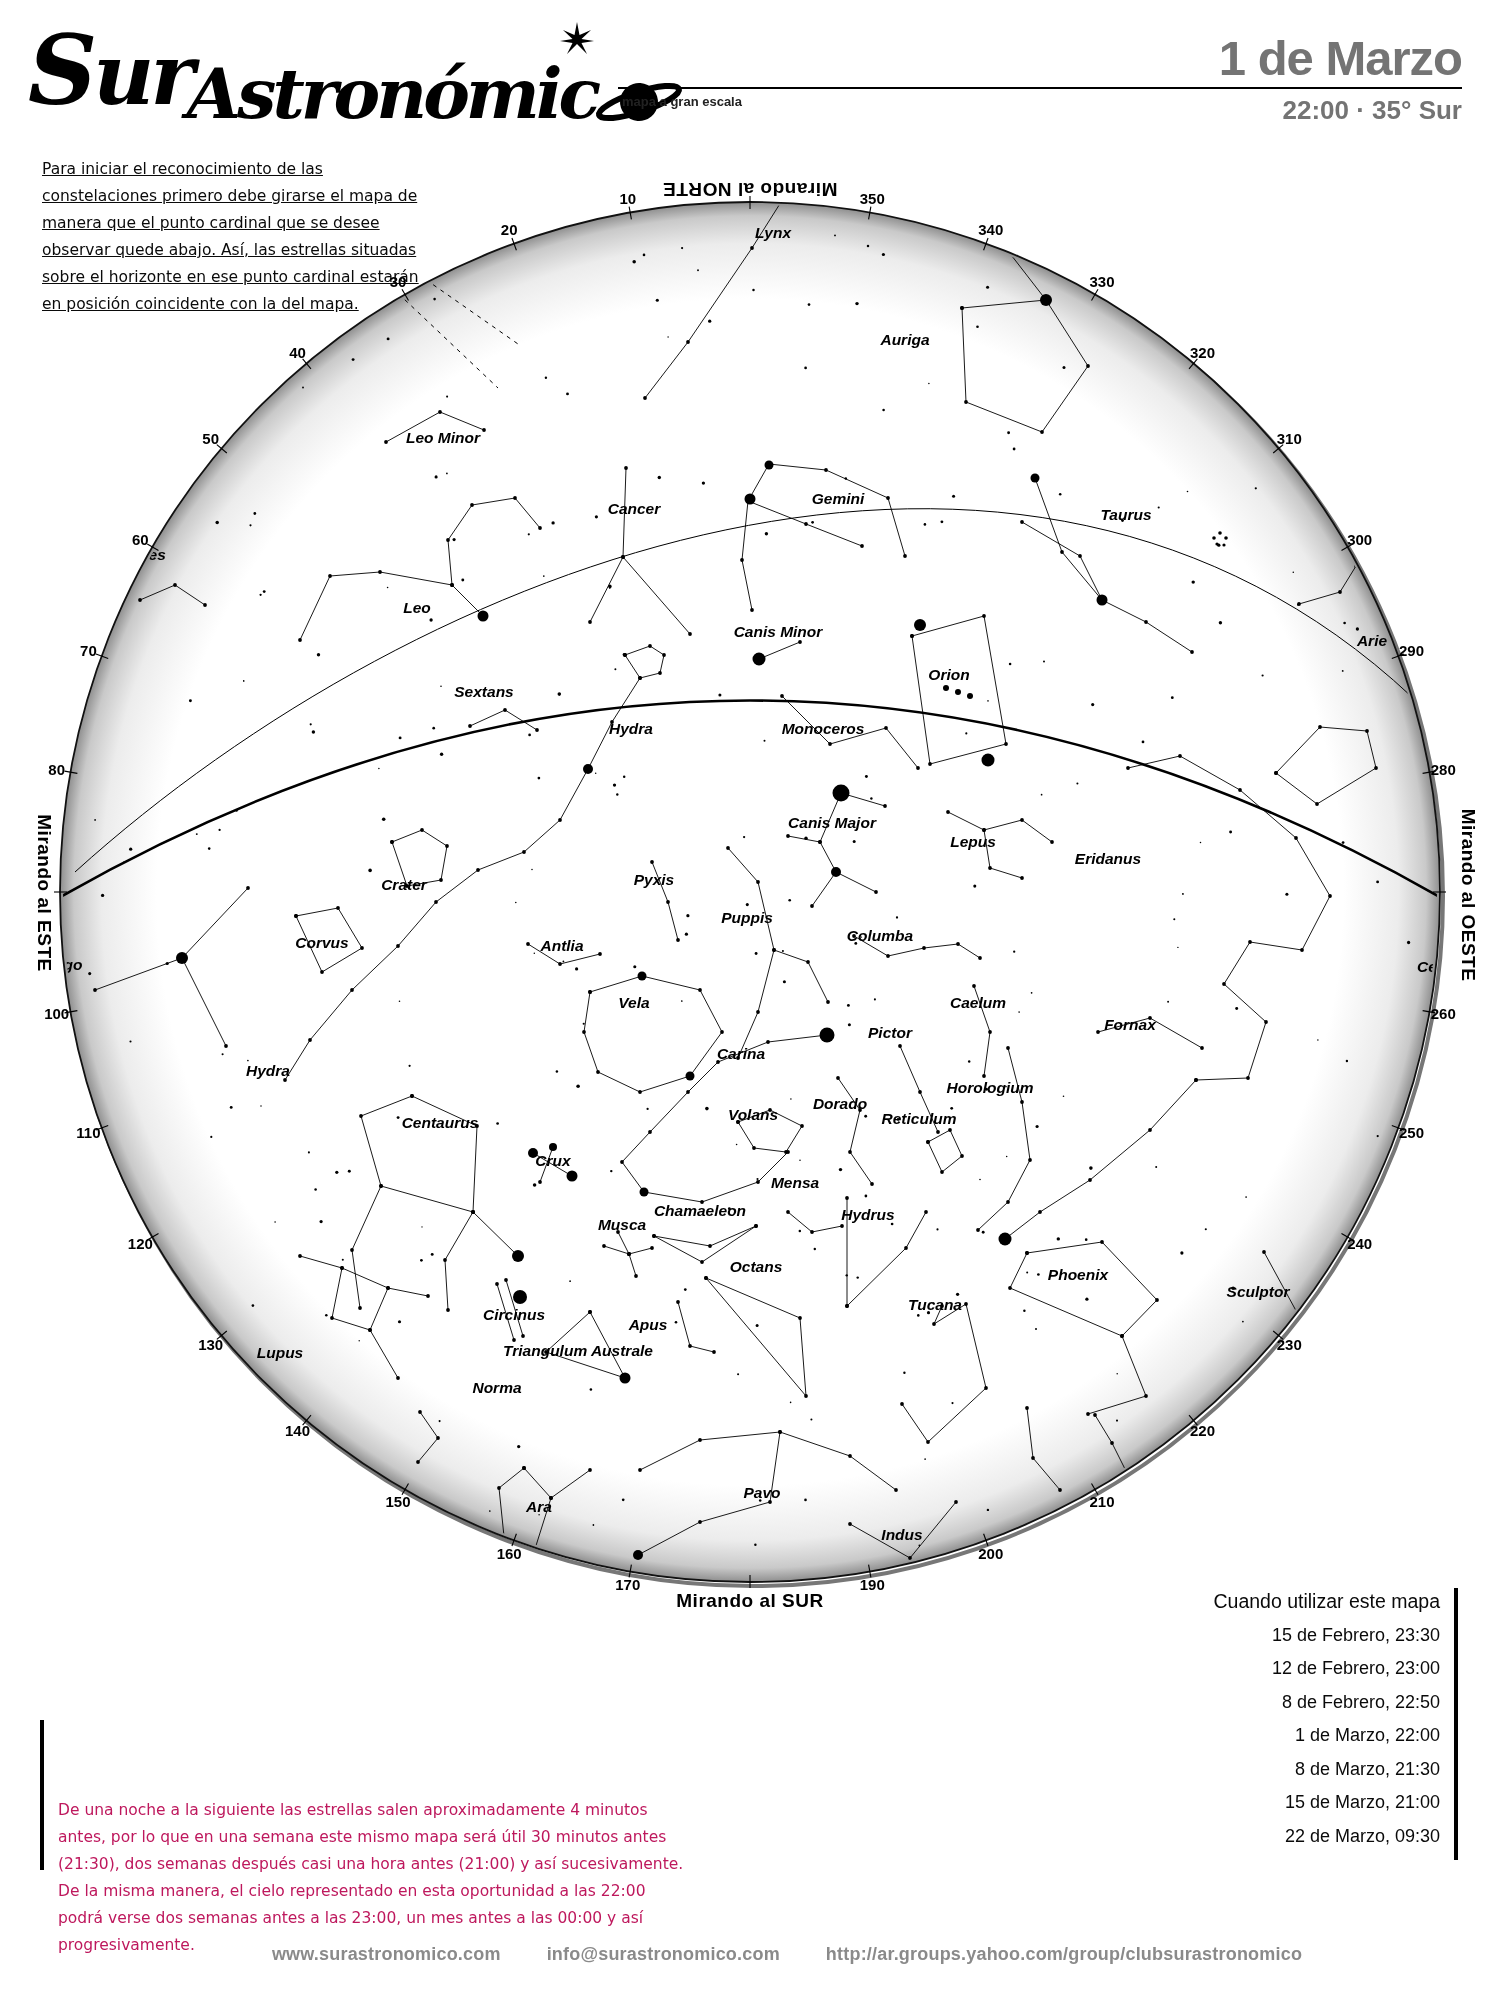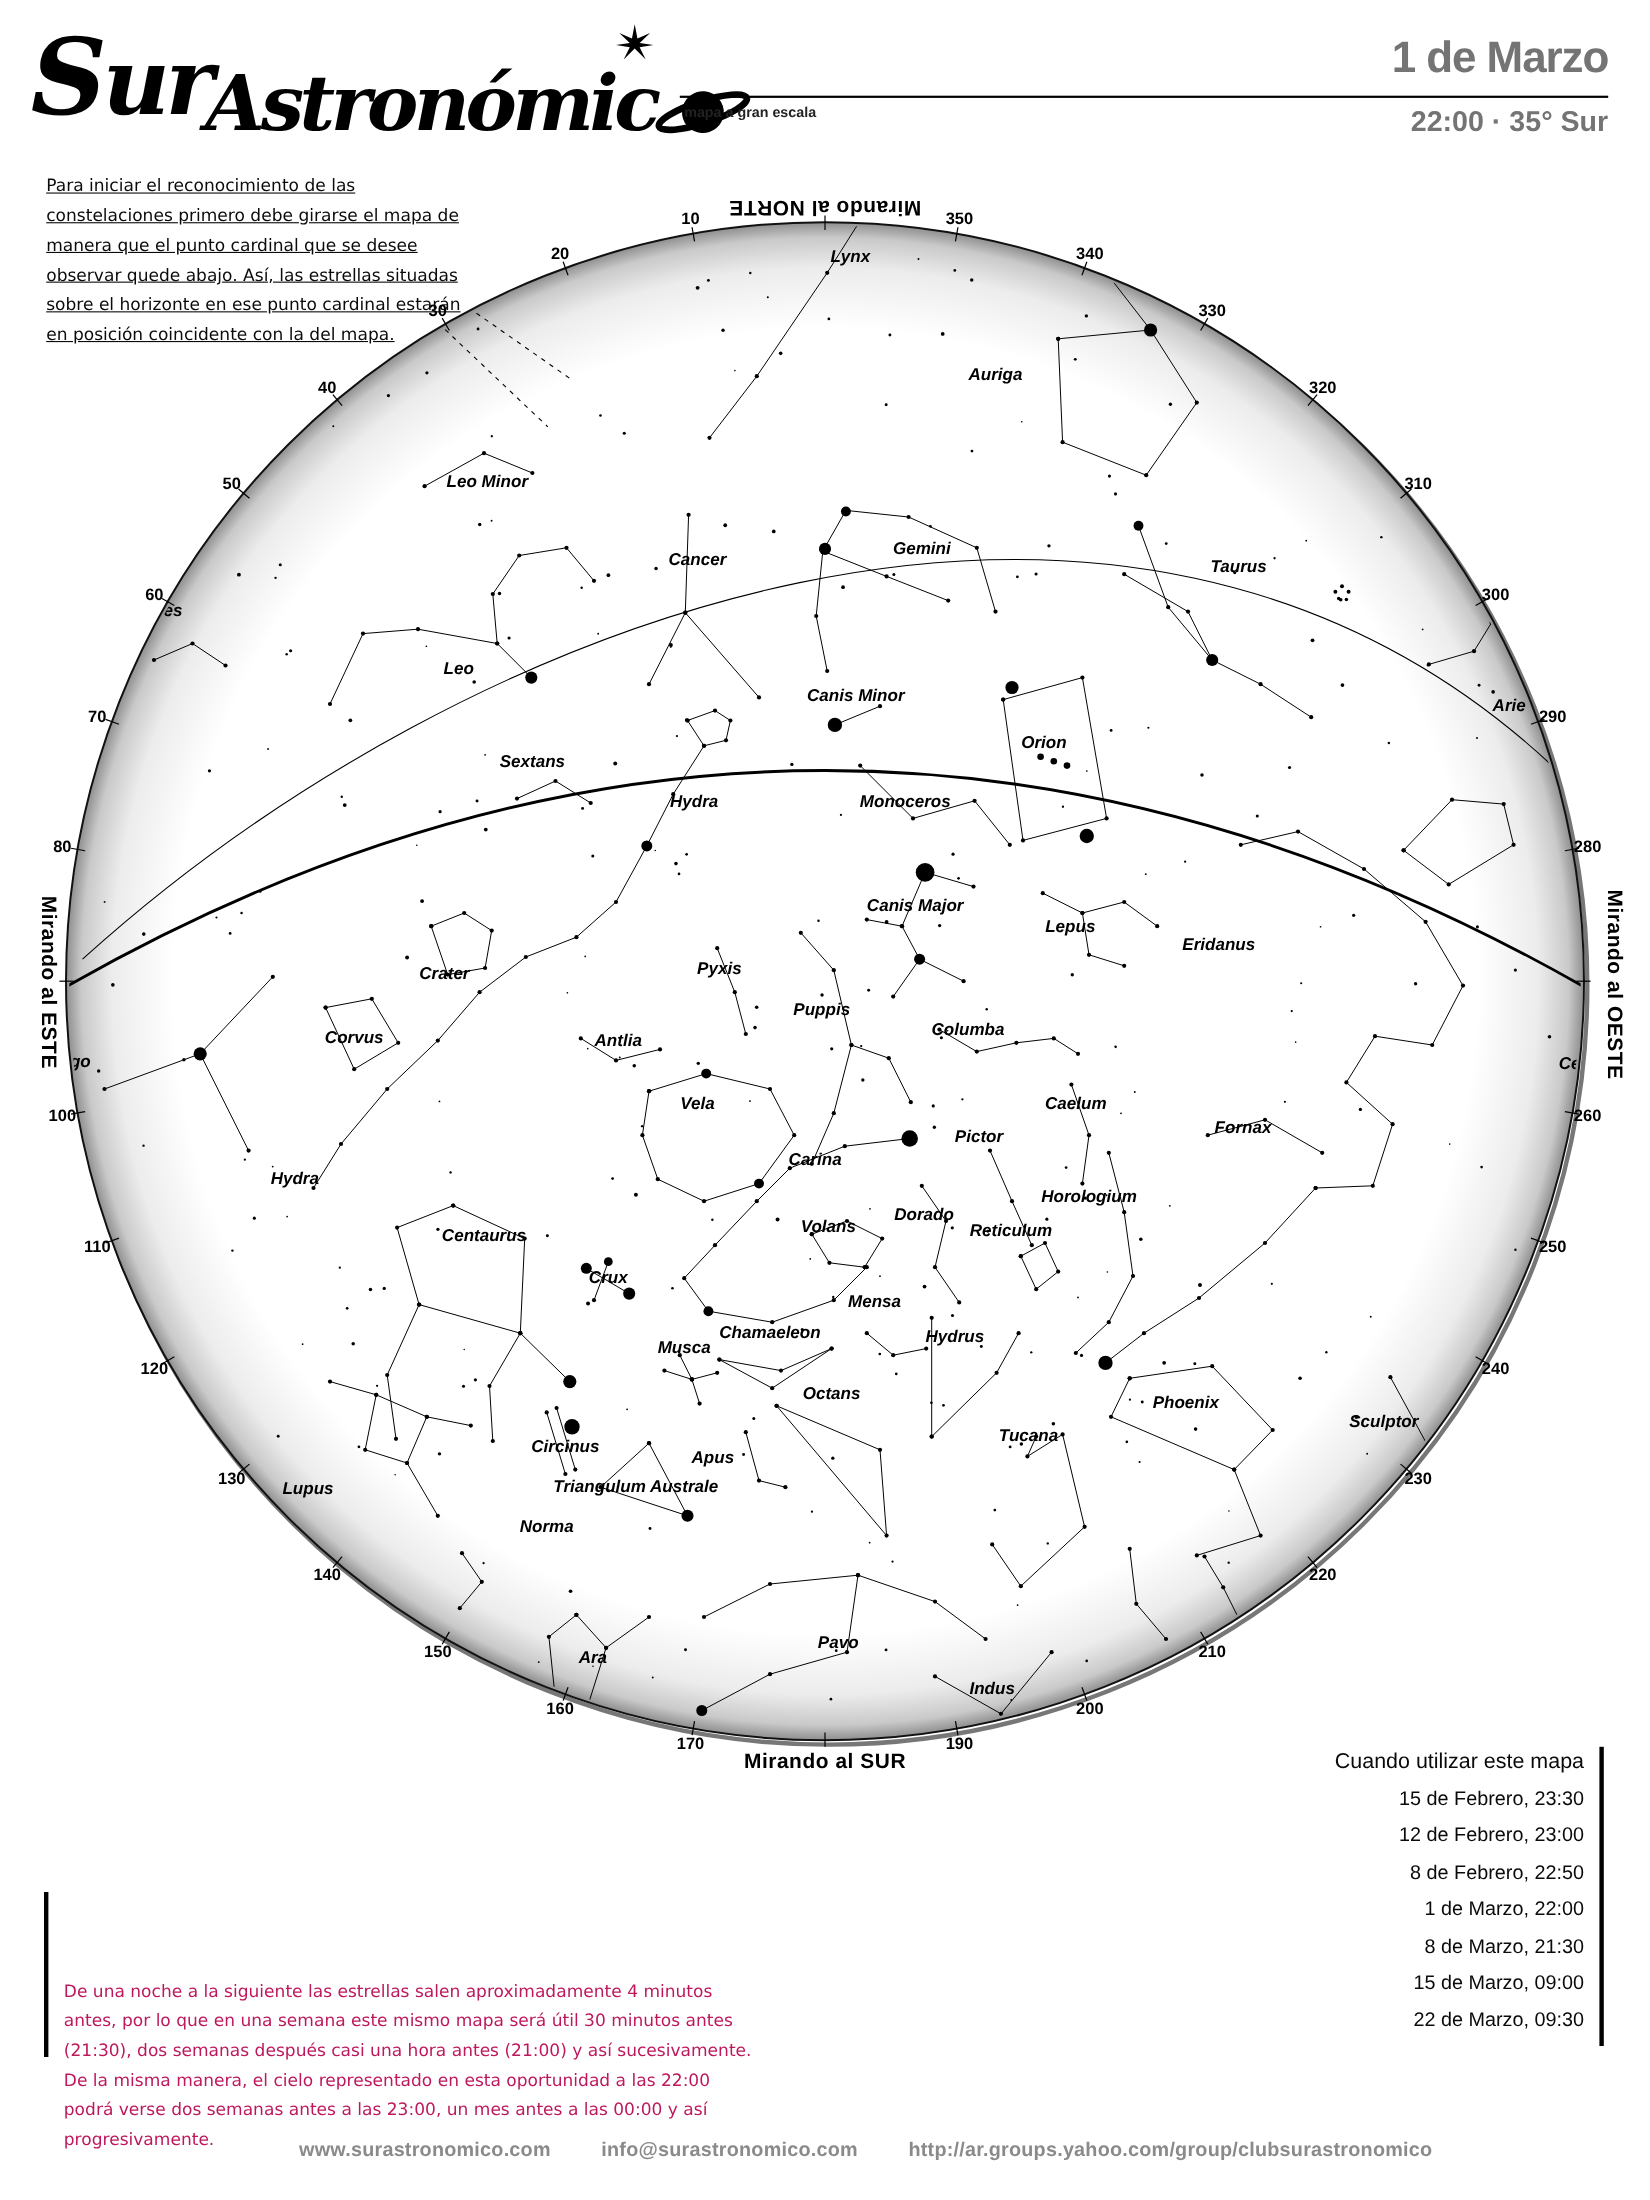--- a/index.html
+++ b/index.html
@@ -7,21 +7,21 @@
         font-family:"Liberation Sans",sans-serif;color:#000;}
   
   .logo{position:absolute;left:28px;top:14px;white-space:nowrap;}
   .logo .sur{font-family:"DejaVu Serif",serif;font-style:italic;font-weight:bold;font-size:84px;letter-spacing:-4px;}
   .logo .sur .cap{font-size:96px;}
   .logo .astro{font-family:"DejaVu Serif",serif;font-style:italic;font-weight:bold;font-size:70px;letter-spacing:-4px;position:relative;top:14px;left:-4px;margin-top:40px;}
   .logo .saturn{position:relative;top:26px;left:-8px;}
   .logo .spark{position:absolute;left:532px;top:8px;}
   .tagline{position:absolute;left:622px;top:94px;font-size:13px;font-weight:bold;color:#222;}
   .hrule{position:absolute;left:618px;top:87px;width:844px;height:2px;background:#000;}
-  .hdate{position:absolute;right:38px;top:30px;font-size:40px;font-weight:bold;color:#747474;letter-spacing:-1px;}
+  .hdate{position:absolute;right:38px;top:30px;font-size:49px;font-weight:bold;color:#747474;letter-spacing:-1px;}
   .htime{position:absolute;right:38px;top:95px;font-size:26px;font-weight:bold;color:#747474;}
   
   .intro{position:absolute;left:42px;top:156px;width:382px;font-family:"DejaVu Sans",sans-serif;
          font-size:15.5px;line-height:27px;color:#0a0a0a;text-decoration:underline;}
   
   svg.sky{position:absolute;left:0;top:0;}
   
   .when{position:absolute;right:60px;top:1585px;text-align:right;font-size:18px;line-height:33.5px;color:#0a0a0a;}
   .when .title{font-size:19.5px;}
   .rbar{position:absolute;right:42px;top:1588px;width:4px;height:272px;background:#000;}
@@ -896,21 +896,21 @@
   </svg>
 
   <div class="when">
     <div class="title">Cuando utilizar este mapa</div>
     <div id="when-rows">
         <div>15 de Febrero, 23:30</div>
         <div>12 de Febrero, 23:00</div>
         <div>8 de Febrero, 22:50</div>
         <div>1 de Marzo, 22:00</div>
         <div>8 de Marzo, 21:30</div>
-        <div>15 de Marzo, 09:00</div>
+        <div>15 de Marzo, 21:00</div>
         <div>22 de Marzo, 09:30</div>
       </div>
   </div>
   <div class="rbar"></div>
 
   <div class="lbar"></div>
   <div class="note">De una noche a la siguiente las estrellas salen aproximadamente 4 minutos antes, por lo que en una semana este mismo mapa será útil 30 minutos antes (21:30), dos semanas después casi una hora antes (21:00) y así sucesivamente. De la misma manera, el cielo representado en esta oportunidad a las 22:00 podrá verse dos semanas antes a las 23:00, un mes antes a las 00:00 y así progresivamente.</div>
 
   <div class="footer">
     <a href="#">www.surastronomico.com</a>

